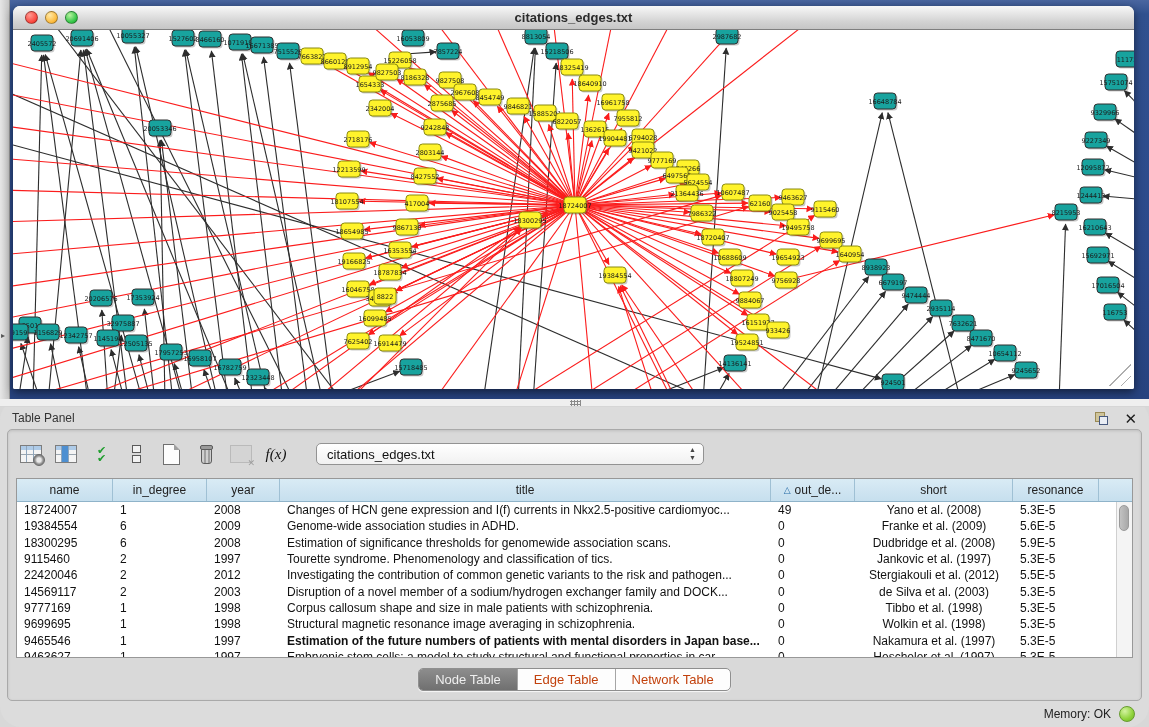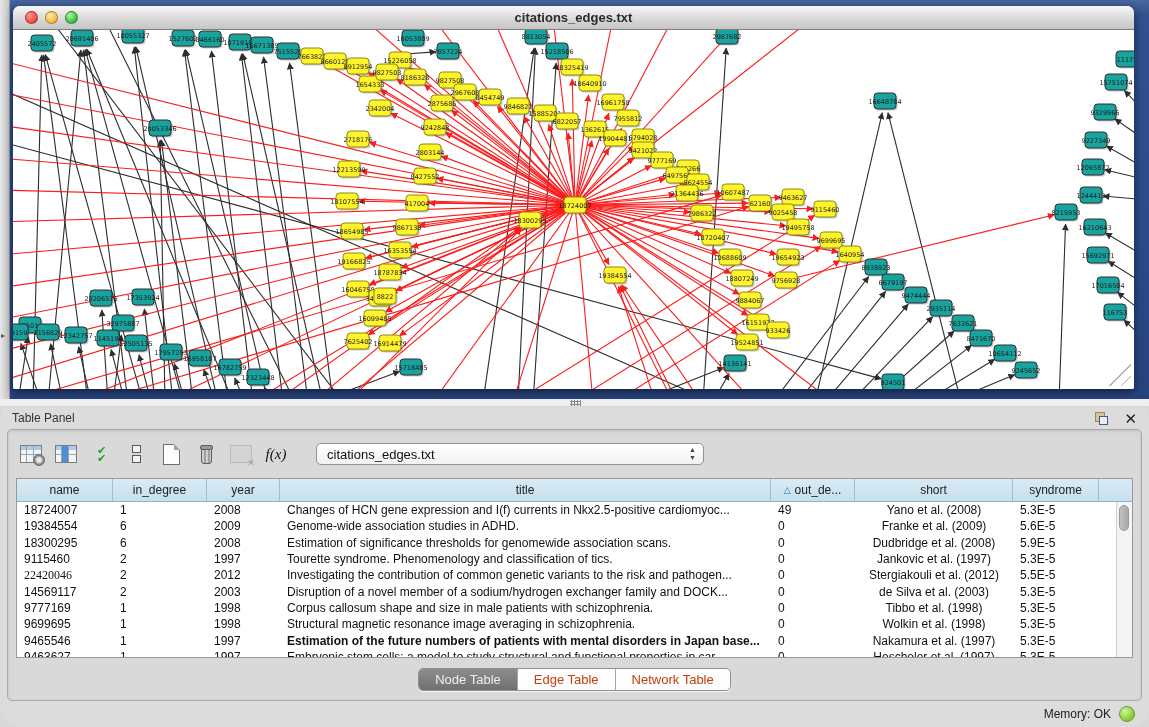--- a/index.html
+++ b/index.html
@@ -960,21 +960,21 @@
             <span>title</span>
           </div>
           <div class="hcell" style="width: 84px;">
             <span class="sort-tri">△</span>
             <span>out_de...</span>
           </div>
           <div class="hcell" style="width: 158px;">
             <span>short</span>
           </div>
           <div class="hcell" style="width: 86px;">
-            <span>syndrome</span>
+            <span>resonance</span>
           </div>
         </div>
       <div class="t-body" id="t-body">
           <div class="t-row">
             <div class="cell" style="width: 96px;">18724007</div>
             <div class="cell" style="width: 94px;">1</div>
             <div class="cell" style="width: 73px;">2008</div>
             <div class="cell" style="width: 491px;">Changes of HCN gene expression and I(f) currents in Nkx2.5-positive cardiomyoc...</div>
             <div class="cell" style="width: 84px;">49</div>
             <div class="cell c-center" style="width: 158px;">Yano et al. (2008)</div>
@@ -1001,21 +1001,21 @@
           <div class="t-row">
             <div class="cell" style="width: 96px;">9115460</div>
             <div class="cell" style="width: 94px;">2</div>
             <div class="cell" style="width: 73px;">1997</div>
             <div class="cell" style="width: 491px;">Tourette syndrome. Phenomenology and classification of tics.</div>
             <div class="cell" style="width: 84px;">0</div>
             <div class="cell c-center" style="width: 158px;">Jankovic et al. (1997)</div>
             <div class="cell" style="width: 86px;">5.3E-5</div>
           </div>
           <div class="t-row">
-            <div class="cell" style="width: 96px; font-family: Liberation Serif, serif;">22420046</div>
+            <div class="cell" style="width: 96px;">22420046</div>
             <div class="cell" style="width: 94px;">2</div>
             <div class="cell" style="width: 73px;">2012</div>
             <div class="cell" style="width: 491px;">Investigating the contribution of common genetic variants to the risk and pathogen...</div>
             <div class="cell" style="width: 84px;">0</div>
             <div class="cell c-center" style="width: 158px;">Stergiakouli et al. (2012)</div>
             <div class="cell" style="width: 86px;">5.5E-5</div>
           </div>
           <div class="t-row">
             <div class="cell" style="width: 96px;">14569117</div>
             <div class="cell" style="width: 94px;">2</div>

